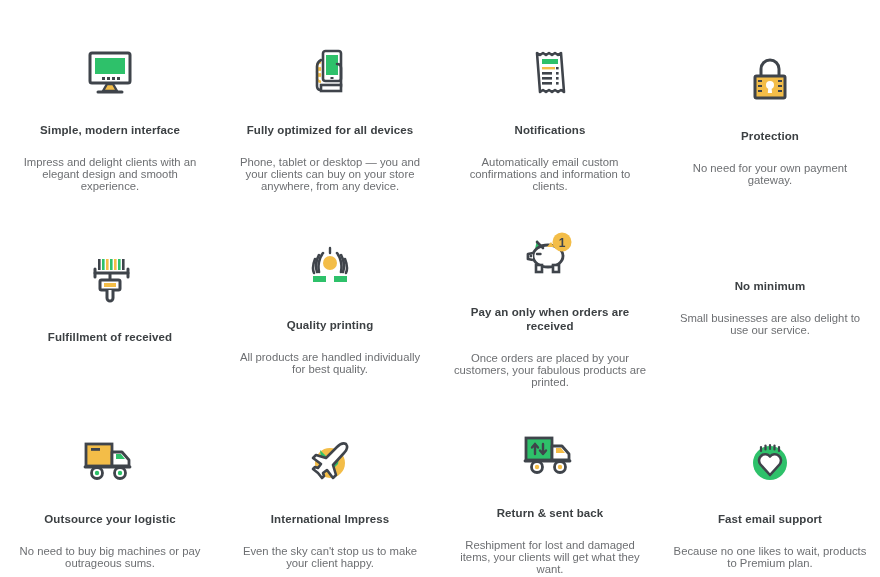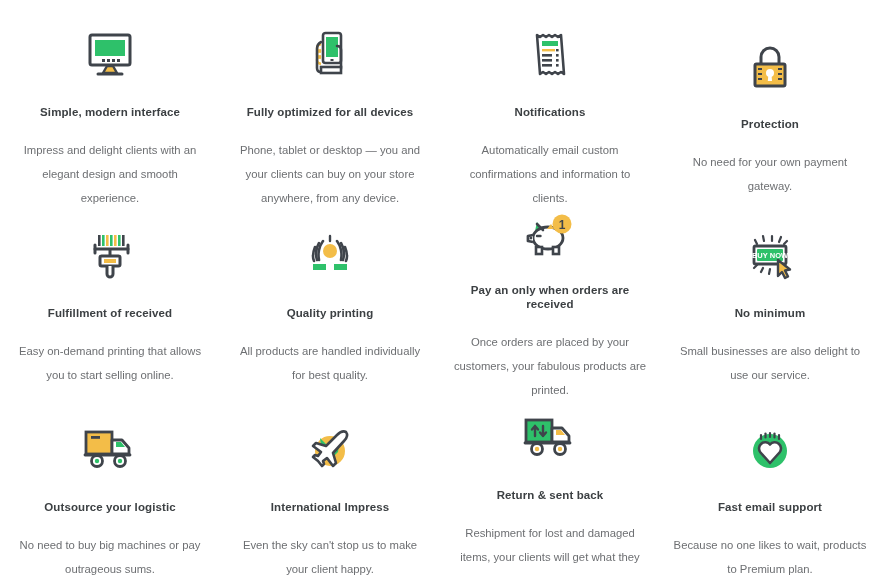--- a/index.html
+++ b/index.html
@@ -37,21 +37,21 @@
     color: #3c4043;
     text-align: center;
     letter-spacing: 0.1px;
     margin-bottom: 19px;
     line-height: 14px;
   }
   .feature-desc {
     font-size: 11.3px;
     color: #6d6f72;
     text-align: center;
-    line-height: 24px;
+    line-height: 12px;
     max-width: 200px;
   }
 </style>
 </head>
 <body>
 
 <div class="features-grid">
 
   <div class="feature-card">
     <div class="feature-icon">
@@ -138,21 +138,20 @@
         <line x1="9" y1="17" x2="42" y2="17" stroke="#3f444b" stroke-width="3" stroke-linecap="round"></line>
         <line x1="9" y1="13" x2="9" y2="21" stroke="#3f444b" stroke-width="3" stroke-linecap="round"></line>
         <line x1="42" y1="13" x2="42" y2="21" stroke="#3f444b" stroke-width="3" stroke-linecap="round"></line>
         <line x1="24" y1="17" x2="24" y2="24" stroke="#3f444b" stroke-width="3"></line>
         <rect x="14" y="24" width="20" height="10" rx="1.5" fill="#fff" stroke="#3f444b" stroke-width="3"></rect>
         <rect x="18" y="27" width="12" height="4" fill="#f3bd48"></rect>
         <path d="M21 34 l0 8 a3 3 0 0 0 6 0 l0 -8" fill="#fff" stroke="#3f444b" stroke-width="3"></path>
       </svg>
     </div>
     <div class="feature-title">Fulfillment of received</div>
-    <div class="feature-desc">Easy on-demand printing that allows you to start selling online.</div>
   </div>
 
   <div class="feature-card">
     <div class="feature-icon">
       <svg width="48" height="44" viewBox="0 0 48 44">
         <line x1="24" y1="2" x2="24" y2="7" stroke="#3f444b" stroke-width="2.4" stroke-linecap="round"></line>
         <circle cx="24" cy="17" r="7" fill="#f3bd48"></circle>
         <path d="M17 7 q-3 4 -4 9 q-1 5 0 10" fill="none" stroke="#3f444b" stroke-width="2.6" stroke-linecap="round"></path>
         <path d="M13 9 q-3 5 -3 10 q0 4 1 7" fill="none" stroke="#3f444b" stroke-width="2.6" stroke-linecap="round"></path>
         <path d="M9 13 q-2 5 -2 9 q0 3 1 5" fill="none" stroke="#3f444b" stroke-width="2.6" stroke-linecap="round"></path>
@@ -181,38 +180,20 @@
         <path d="M28 10 l-4 5 l7 0 Z" fill="#f3bd48"></path>
         <circle cx="39" cy="10" r="9.5" fill="#f3bd48"></circle>
         <text x="39" y="14.5" font-family="'Liberation Sans', sans-serif" font-size="12" font-weight="bold" fill="#3f444b" text-anchor="middle">1</text>
       </svg>
     </div>
     <div class="feature-title">Pay an only when orders are received</div>
     <div class="feature-desc">Once orders are placed by your customers, your fabulous products are printed.</div>
   </div>
 
   <div class="feature-card">
-    <div class="feature-icon">
-      <svg width="56" height="48" viewBox="0 0 56 48">
-        <g stroke="#3f444b" stroke-width="2.2" stroke-linecap="round">
-          <line x1="13" y1="8" x2="15" y2="12"></line>
-          <line x1="21" y1="4" x2="22" y2="9"></line>
-          <line x1="30" y1="4" x2="30" y2="9"></line>
-          <line x1="39" y1="5" x2="37" y2="10"></line>
-          <line x1="45" y1="9" x2="42" y2="12"></line>
-          <line x1="12" y1="36" x2="15" y2="33"></line>
-          <line x1="19" y1="40" x2="21" y2="36"></line>
-          <line x1="27" y1="42" x2="28" y2="37"></line>
-        </g>
-        <rect x="12" y="14" width="32" height="18" rx="1.5" fill="#fff" stroke="#3f444b" stroke-width="2.8"></rect>
-        <rect x="15" y="17" width="26" height="12" rx="1" fill="#2ec16a"></rect>
-        <text x="28" y="26" font-family="'Liberation Sans', sans-serif" font-size="7.5" font-weight="bold" fill="#ffffff" text-anchor="middle">BUY NOW</text>
-        <path d="M36 28 L36 44 L40 40 L43 46 L46 44.5 L43 38.5 L48 37.5 Z" fill="#f3bd48" stroke="#3f444b" stroke-width="2.4" stroke-linejoin="round"></path>
-      </svg>
-    </div>
     <div class="feature-title">No minimum</div>
     <div class="feature-desc">Small businesses are also delight to use our service.</div>
   </div>
 
   <div class="feature-card">
     <div class="feature-icon">
       <svg width="56" height="44" viewBox="0 0 56 44">
         <rect x="4" y="4" width="26" height="22" fill="#f3bd48" stroke="#3f444b" stroke-width="2.8"></rect>
         <rect x="9" y="8" width="9" height="2.8" fill="#3f444b"></rect>
         <path d="M30 12 l10 0 l7 8 l0 6 l-17 0 Z" fill="#fff" stroke="#3f444b" stroke-width="2.8" stroke-linejoin="round"></path>

